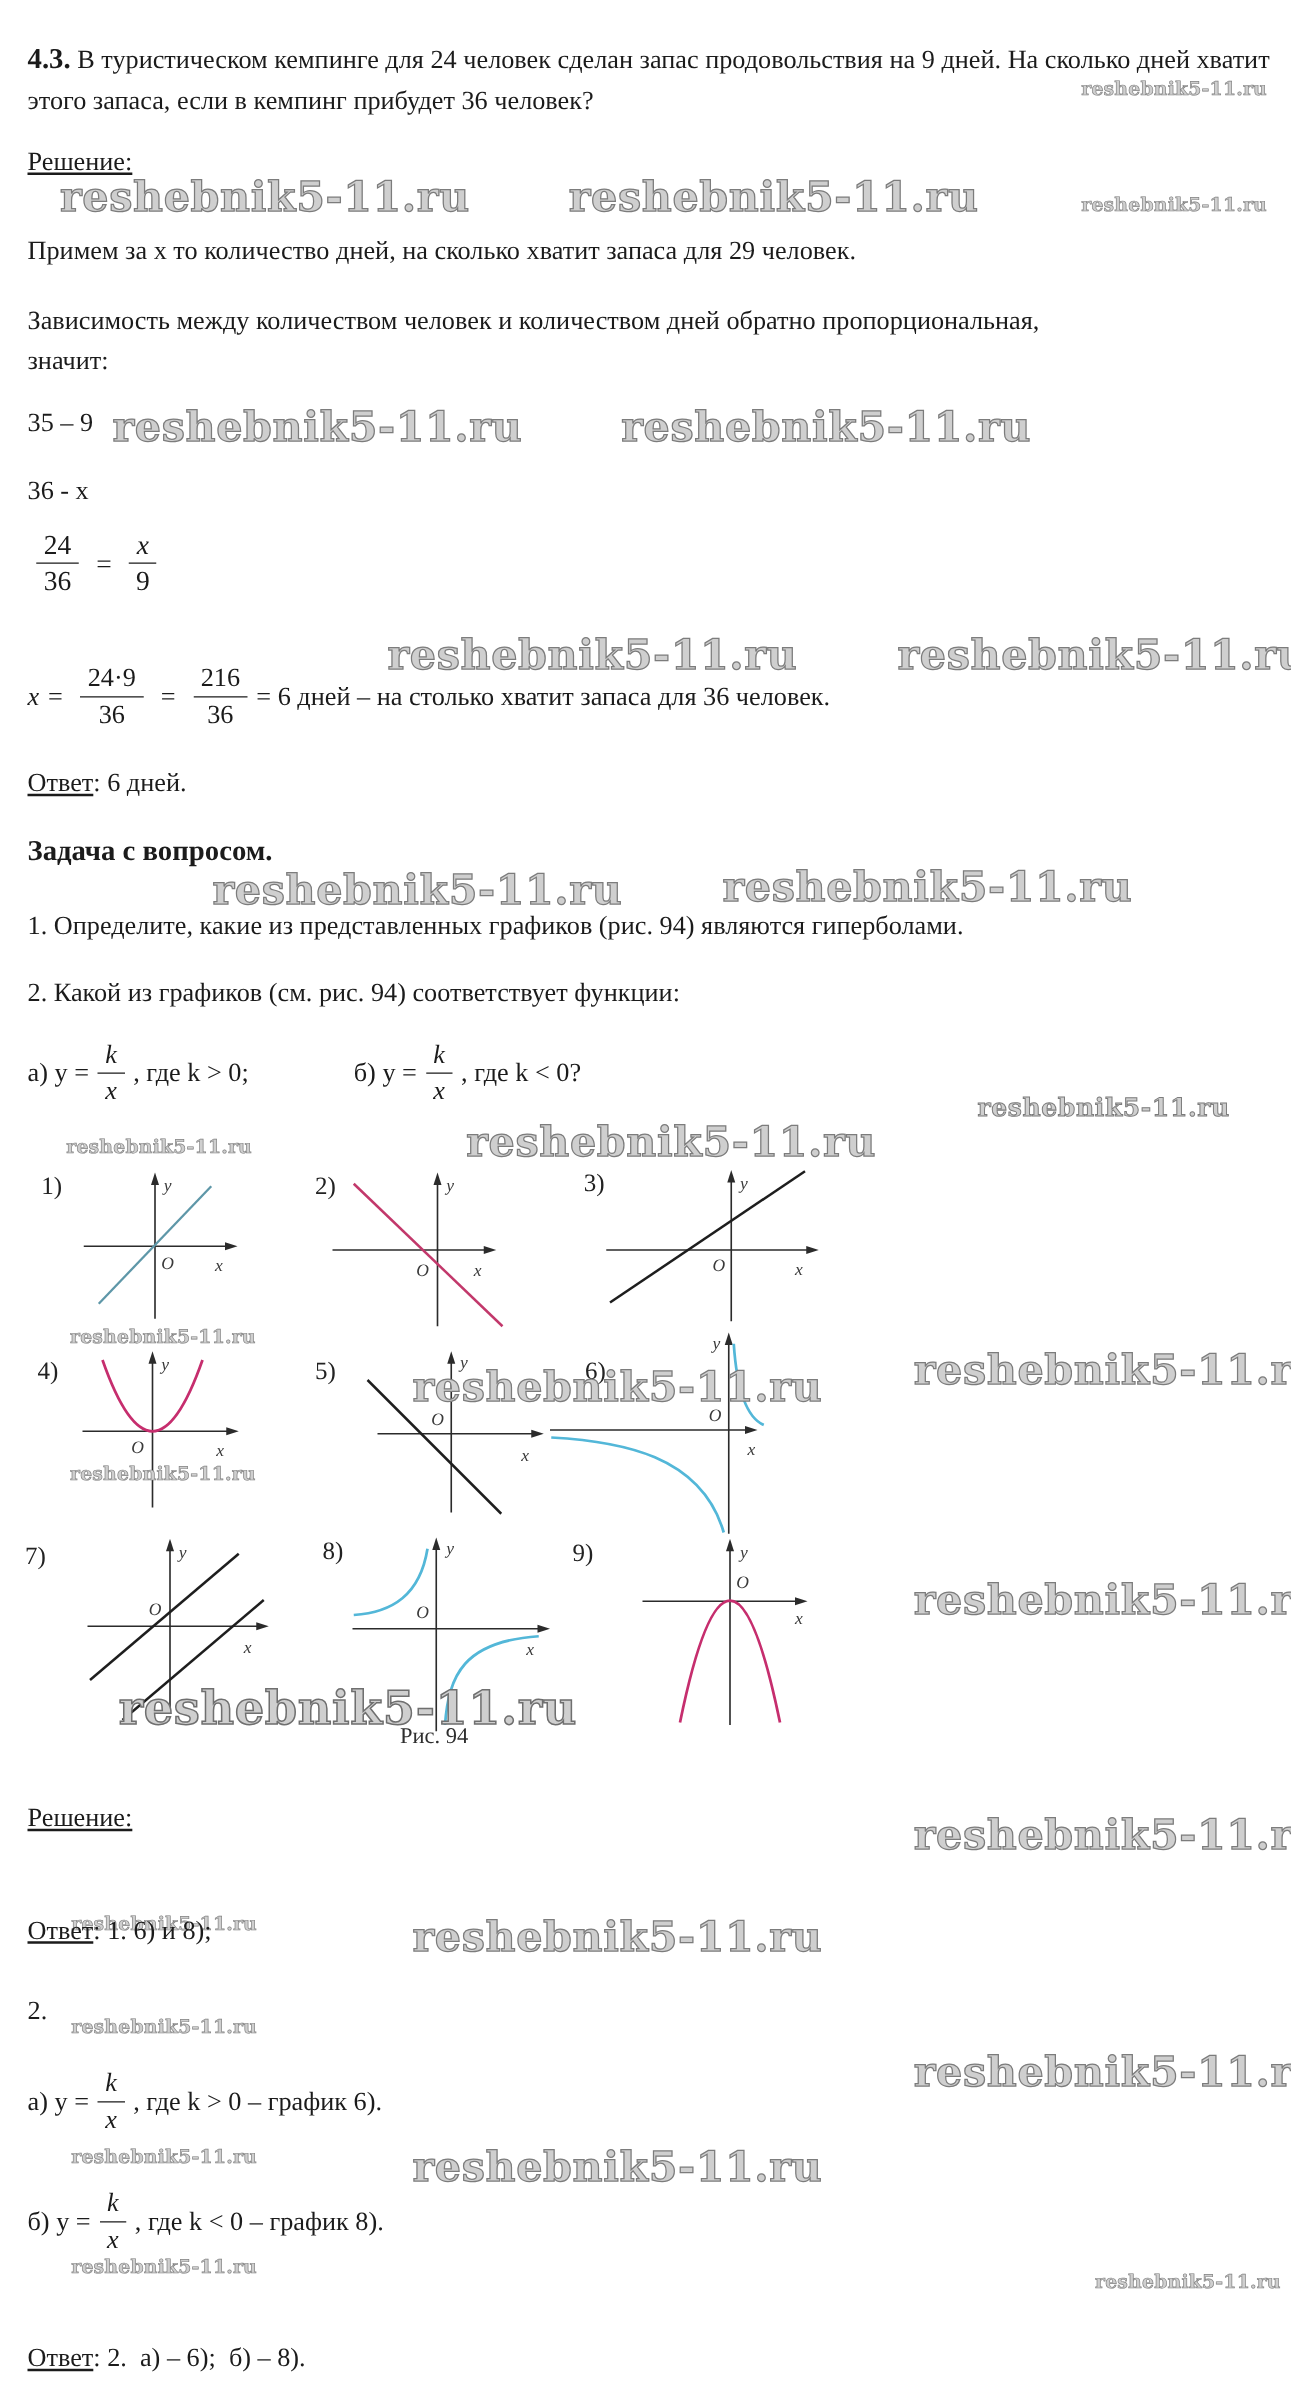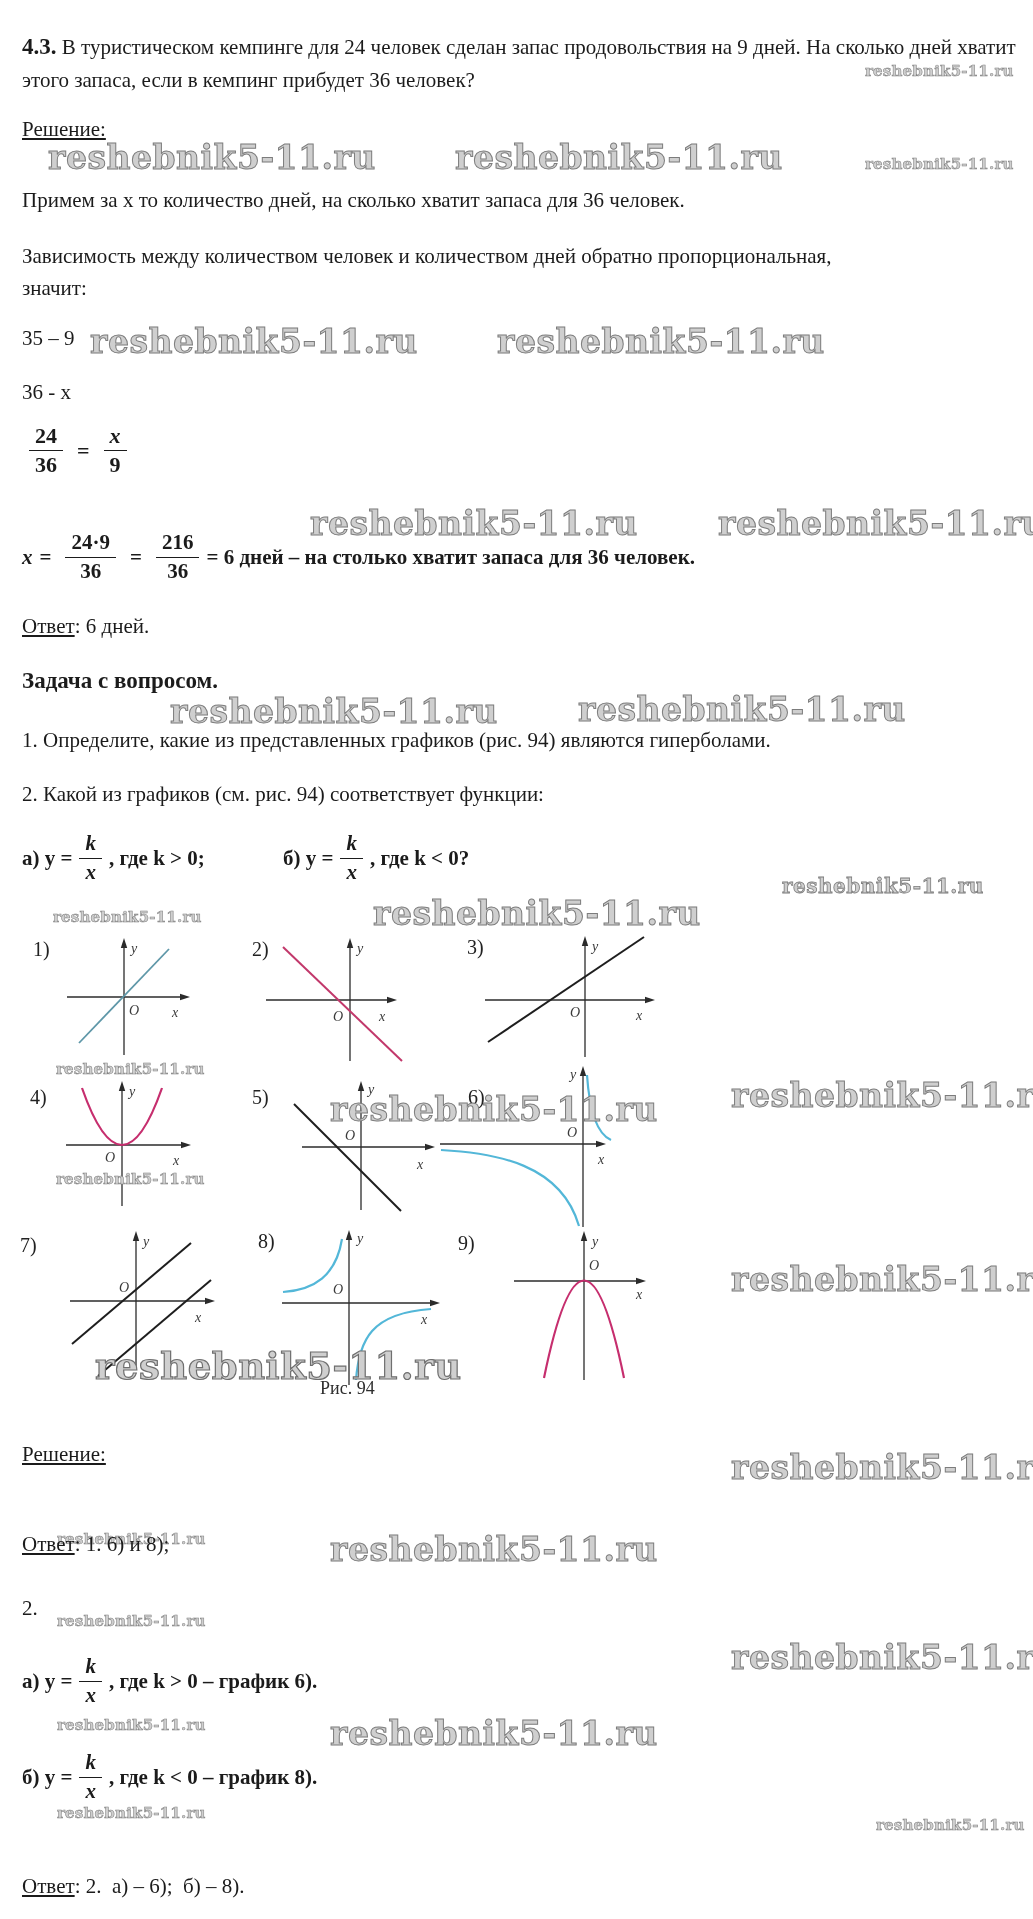--- a/index.html
+++ b/index.html
@@ -12,21 +12,21 @@
   .para{width:1000px;}
   .heading{font-size:23px;font-weight:700;}
   
   .wm{position:absolute;font-family:"DejaVu Serif",serif;font-weight:700;white-space:nowrap;
       color:#cfcfcf;-webkit-text-stroke:1px #7c7c7c;letter-spacing:.5px;user-select:none;}
   .wm.sm{font-size:15px;-webkit-text-stroke:.55px #828282;letter-spacing:.2px;}
   .wm.md{font-size:20px;-webkit-text-stroke:.8px #7c7c7c;}
   .wm.lg{font-size:33px;}
   .wm.xl{font-size:37px;-webkit-text-stroke:1.2px #6f6f6f;}
   
-  .mrow{position:absolute;display:flex;align-items:center;font-size:21px;color:#1b1b1b;font-weight:bold;}
+  .mrow{position:absolute;display:flex;align-items:center;font-size:21px;color:#1b1b1b;}
   .mrow .gap{margin:0 7px;}
   .frac{display:inline-flex;flex-direction:column;align-items:center;margin:0 7px;}
   .frac .n{display:block;padding:0 6px 2px;border-bottom:1.6px solid #1b1b1b;line-height:1.1;text-align:center;}
   .frac .d{display:block;padding-top:2px;line-height:1.1;text-align:center;}
   .big{font-size:22px;}
   
   .graph{position:absolute;}
   .gnum{position:absolute;font-size:20px;color:#222;}
   .axis{stroke:#2b2b2b;stroke-width:1.3;fill:none;}
   .ah{fill:#2b2b2b;stroke:none;}
@@ -41,21 +41,21 @@
   <div class="t para" style="left:22px;top:30px;"><span class="bold" style="font-size:23px;">4.3.</span><span> В туристическом кемпинге для 24 человек сделан запас продовольствия на 9 дней. На сколько дней хватит этого запаса, если в кемпинг прибудет 36 человек?</span></div>
 
   <div class="wm sm" style="left:865px;top:62px;">reshebnik5-11.ru</div>
 
   <div class="t ul" style="left:22px;top:113px;">Решение:</div>
 
   <div class="wm lg" style="left:48px;top:138px;">reshebnik5-11.ru</div>
   <div class="wm lg" style="left:455px;top:138px;">reshebnik5-11.ru</div>
   <div class="wm sm" style="left:865px;top:155px;">reshebnik5-11.ru</div>
 
-  <div class="t" style="left:22px;top:184px;">Примем за x то количество дней, на сколько хватит запаса для 36 человек.</div>
+  <div class="t" style="left:22px;top:184px;">Примем за x то количество дней, на сколько хватит запаса для 29 человек.</div>
 
   <div class="t" style="left:22px;top:240px;">Зависимость между количеством человек и количеством дней обратно пропорциональная,</div>
   <div class="t" style="left:22px;top:272px;text-align:center;">значит:</div>
 
   <div class="t" style="left:22px;top:322px;">35 – 9</div>
   <div class="wm lg" style="left:90px;top:322px;">reshebnik5-11.ru</div>
   <div class="wm lg" style="left:497px;top:322px;">reshebnik5-11.ru</div>
 
   <div class="t" style="left:22px;top:376px;">36 - x</div>
 

